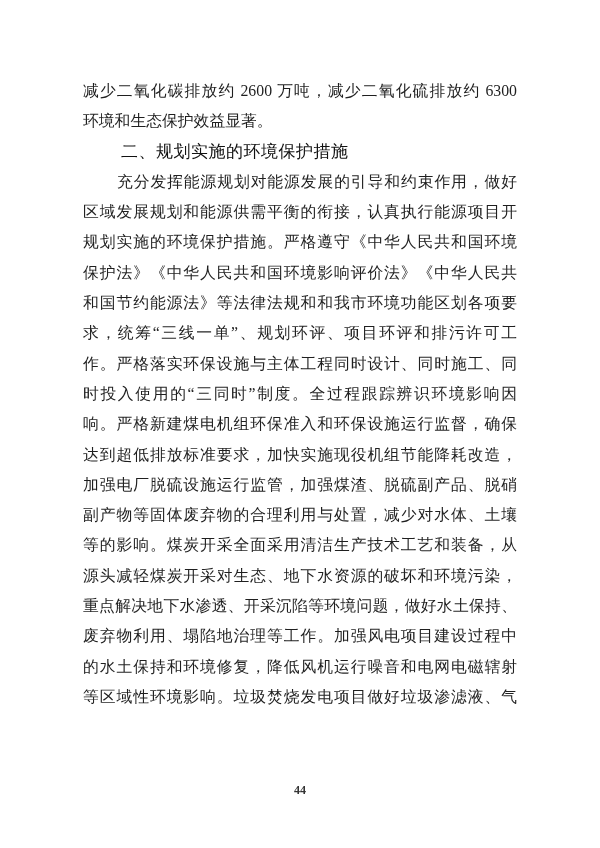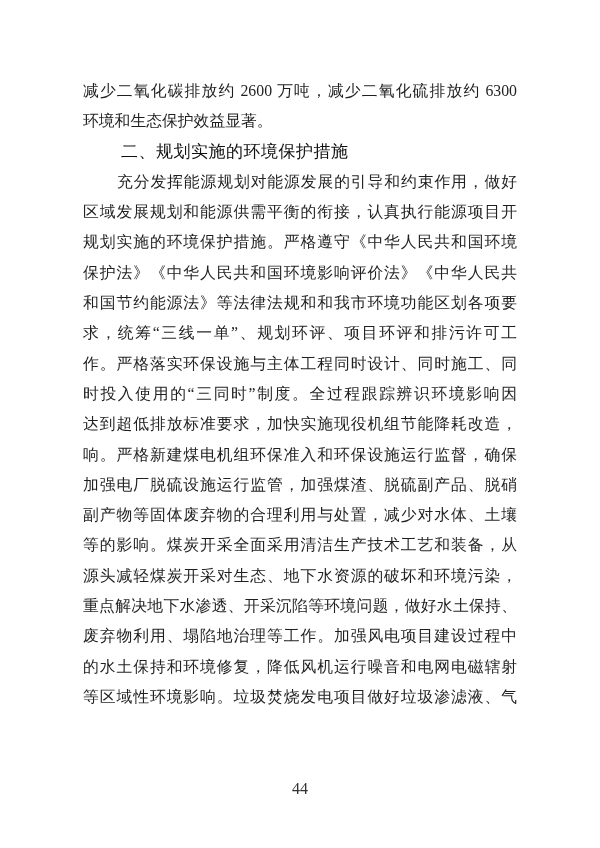--- a/index.html
+++ b/index.html
@@ -54,22 +54,23 @@
   }
   .footer {
     position: absolute;
     left: 0;
     top: 780px;
     width: 100%;
     text-align: center;
   }
   .pagenum {
     font-family: "Liberation Serif", "DejaVu Serif", serif;
-    font-size: 16px;
+    font-size: 12px;
     color: #333333;
+    font-weight: bold;
   }
 </style>
 </head>
 <body>
 
 <div class="page">
   <div class="content">
       <div class="paragraph">
         <div class="line">减少二氧化碳排放约 2600 万吨，减少二氧化硫排放约 6300</div>
         <div class="line last">环境和生态保护效益显著。</div>
@@ -77,22 +78,22 @@
       <div class="heading">二、规划实施的环境保护措施</div>
       <div class="paragraph">
         <div class="line indent">充分发挥能源规划对能源发展的引导和约束作用，做好</div>
         <div class="line">区域发展规划和能源供需平衡的衔接，认真执行能源项目开</div>
         <div class="line">规划实施的环境保护措施。严格遵守《中华人民共和国环境</div>
         <div class="line">保护法》《中华人民共和国环境影响评价法》《中华人民共</div>
         <div class="line">和国节约能源法》等法律法规和和我市环境功能区划各项要</div>
         <div class="line">求，统筹“三线一单”、规划环评、项目环评和排污许可工</div>
         <div class="line">作。严格落实环保设施与主体工程同时设计、同时施工、同</div>
         <div class="line">时投入使用的“三同时”制度。全过程跟踪辨识环境影响因</div>
+        <div class="line">响。严格新建煤电机组环保准入和环保设施运行监督，确保</div>
         <div class="line">达到超低排放标准要求，加快实施现役机组节能降耗改造，</div>
-        <div class="line">响。严格新建煤电机组环保准入和环保设施运行监督，确保</div>
         <div class="line">加强电厂脱硫设施运行监管，加强煤渣、脱硫副产品、脱硝</div>
         <div class="line">副产物等固体废弃物的合理利用与处置，减少对水体、土壤</div>
         <div class="line">等的影响。煤炭开采全面采用清洁生产技术工艺和装备，从</div>
         <div class="line">源头减轻煤炭开采对生态、地下水资源的破坏和环境污染，</div>
         <div class="line">重点解决地下水渗透、开采沉陷等环境问题，做好水土保持、</div>
         <div class="line">废弃物利用、塌陷地治理等工作。加强风电项目建设过程中</div>
         <div class="line">的水土保持和环境修复，降低风机运行噪音和电网电磁辖射</div>
         <div class="line">等区域性环境影响。垃圾焚烧发电项目做好垃圾渗滤液、气</div>
       </div>
     </div>

